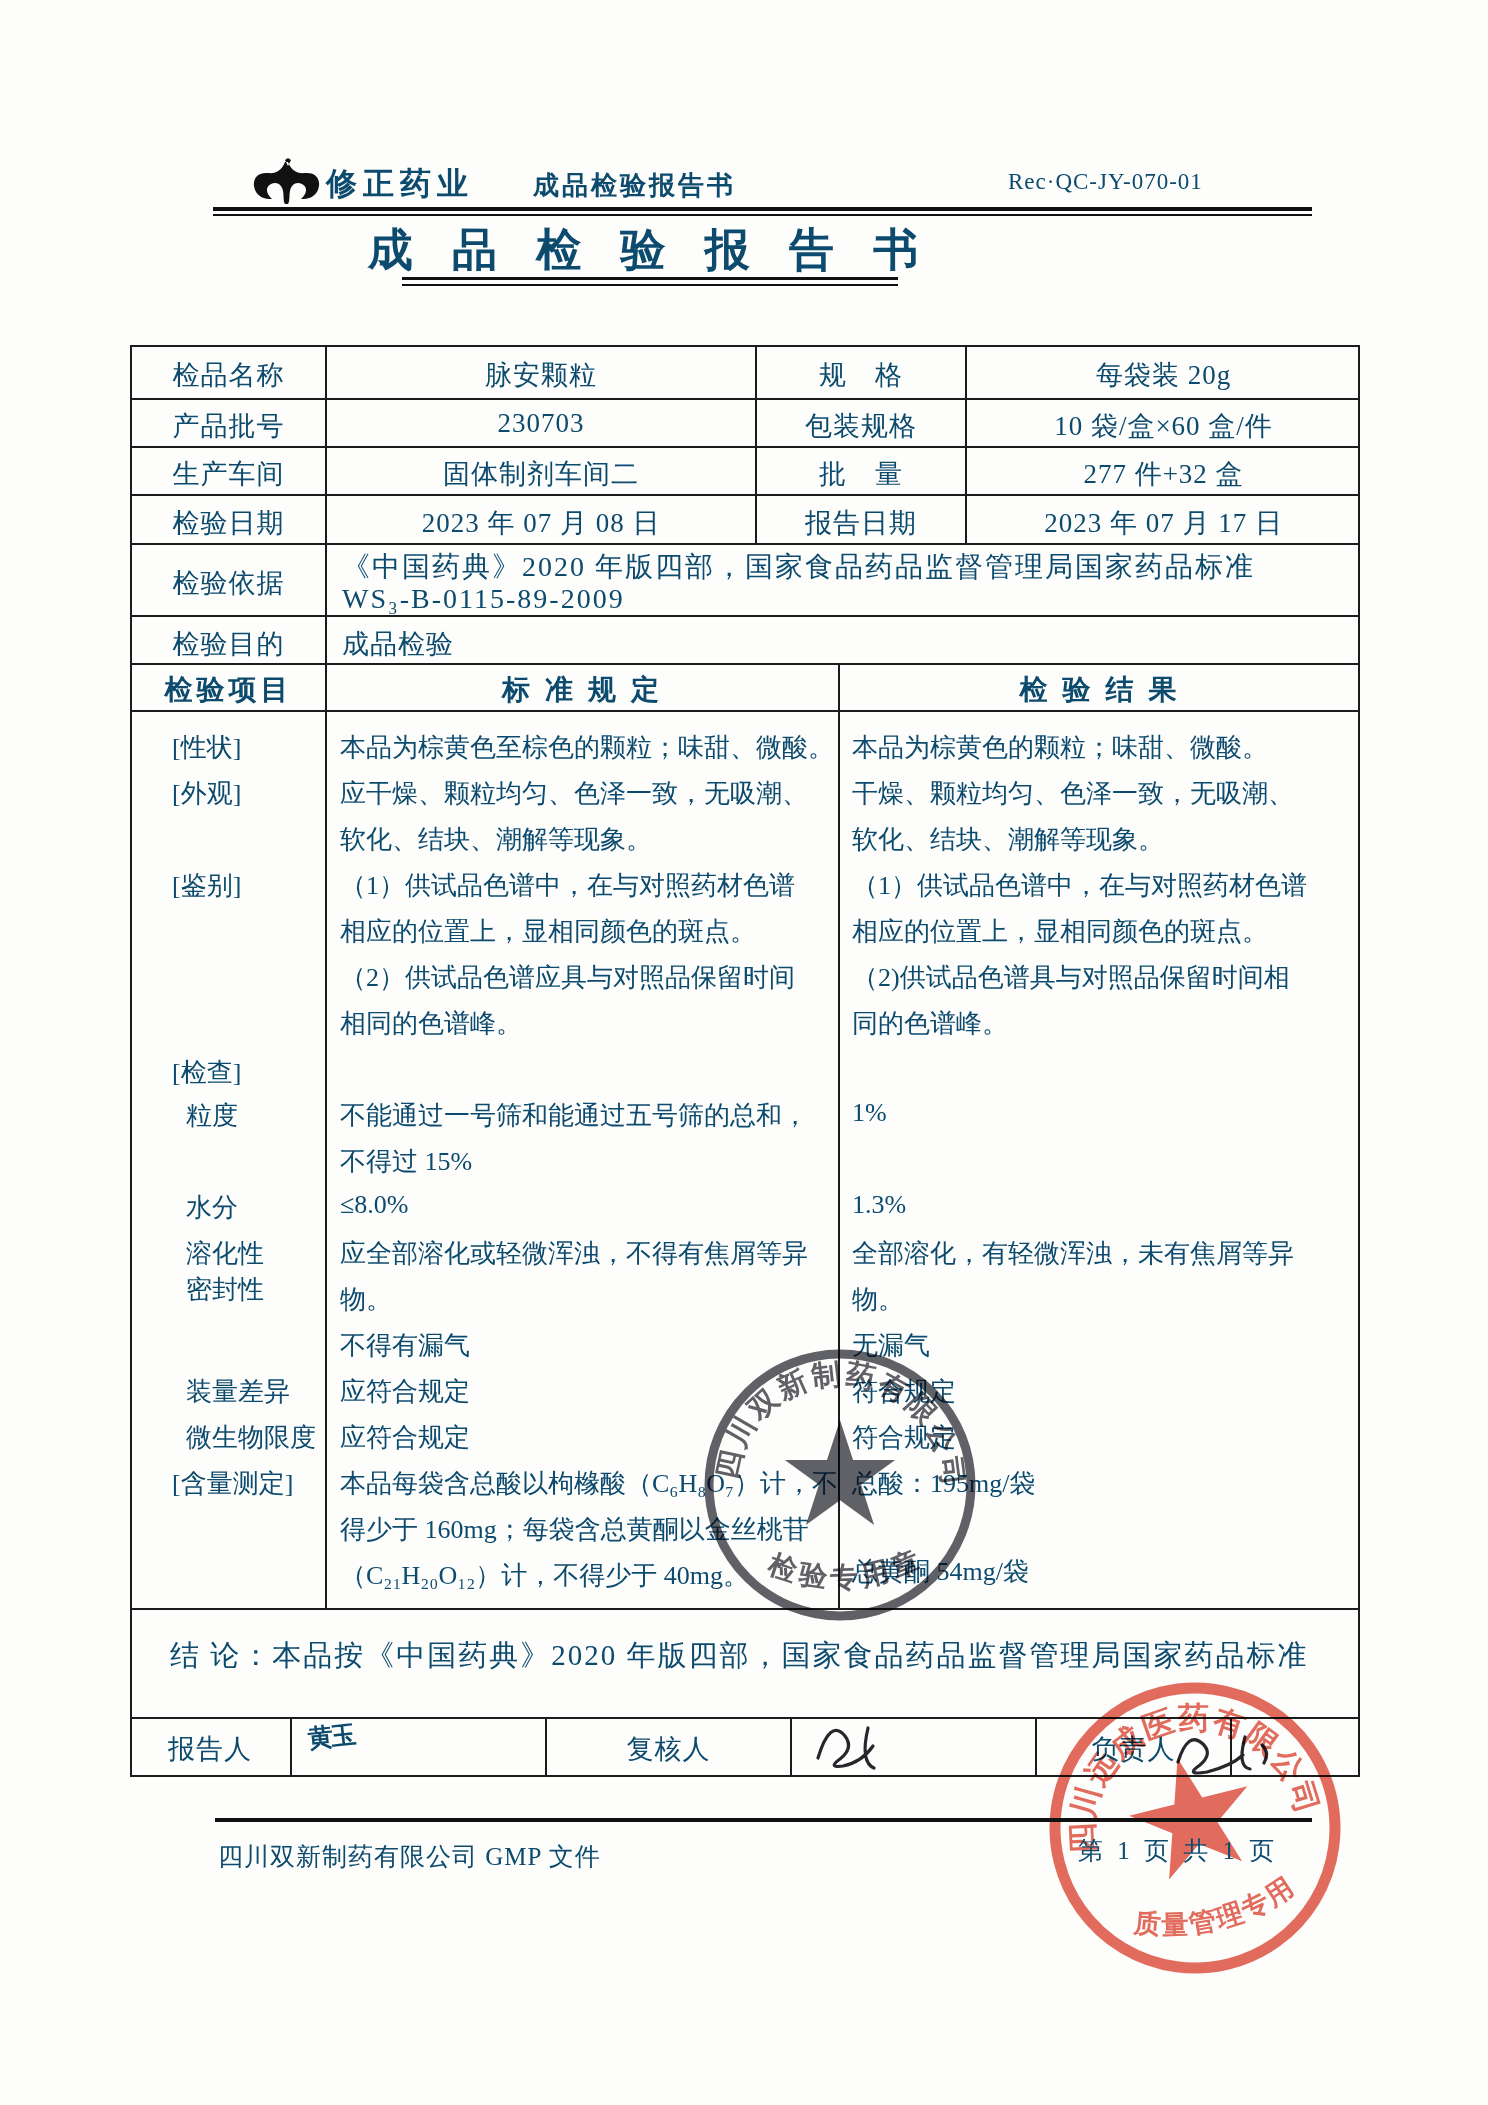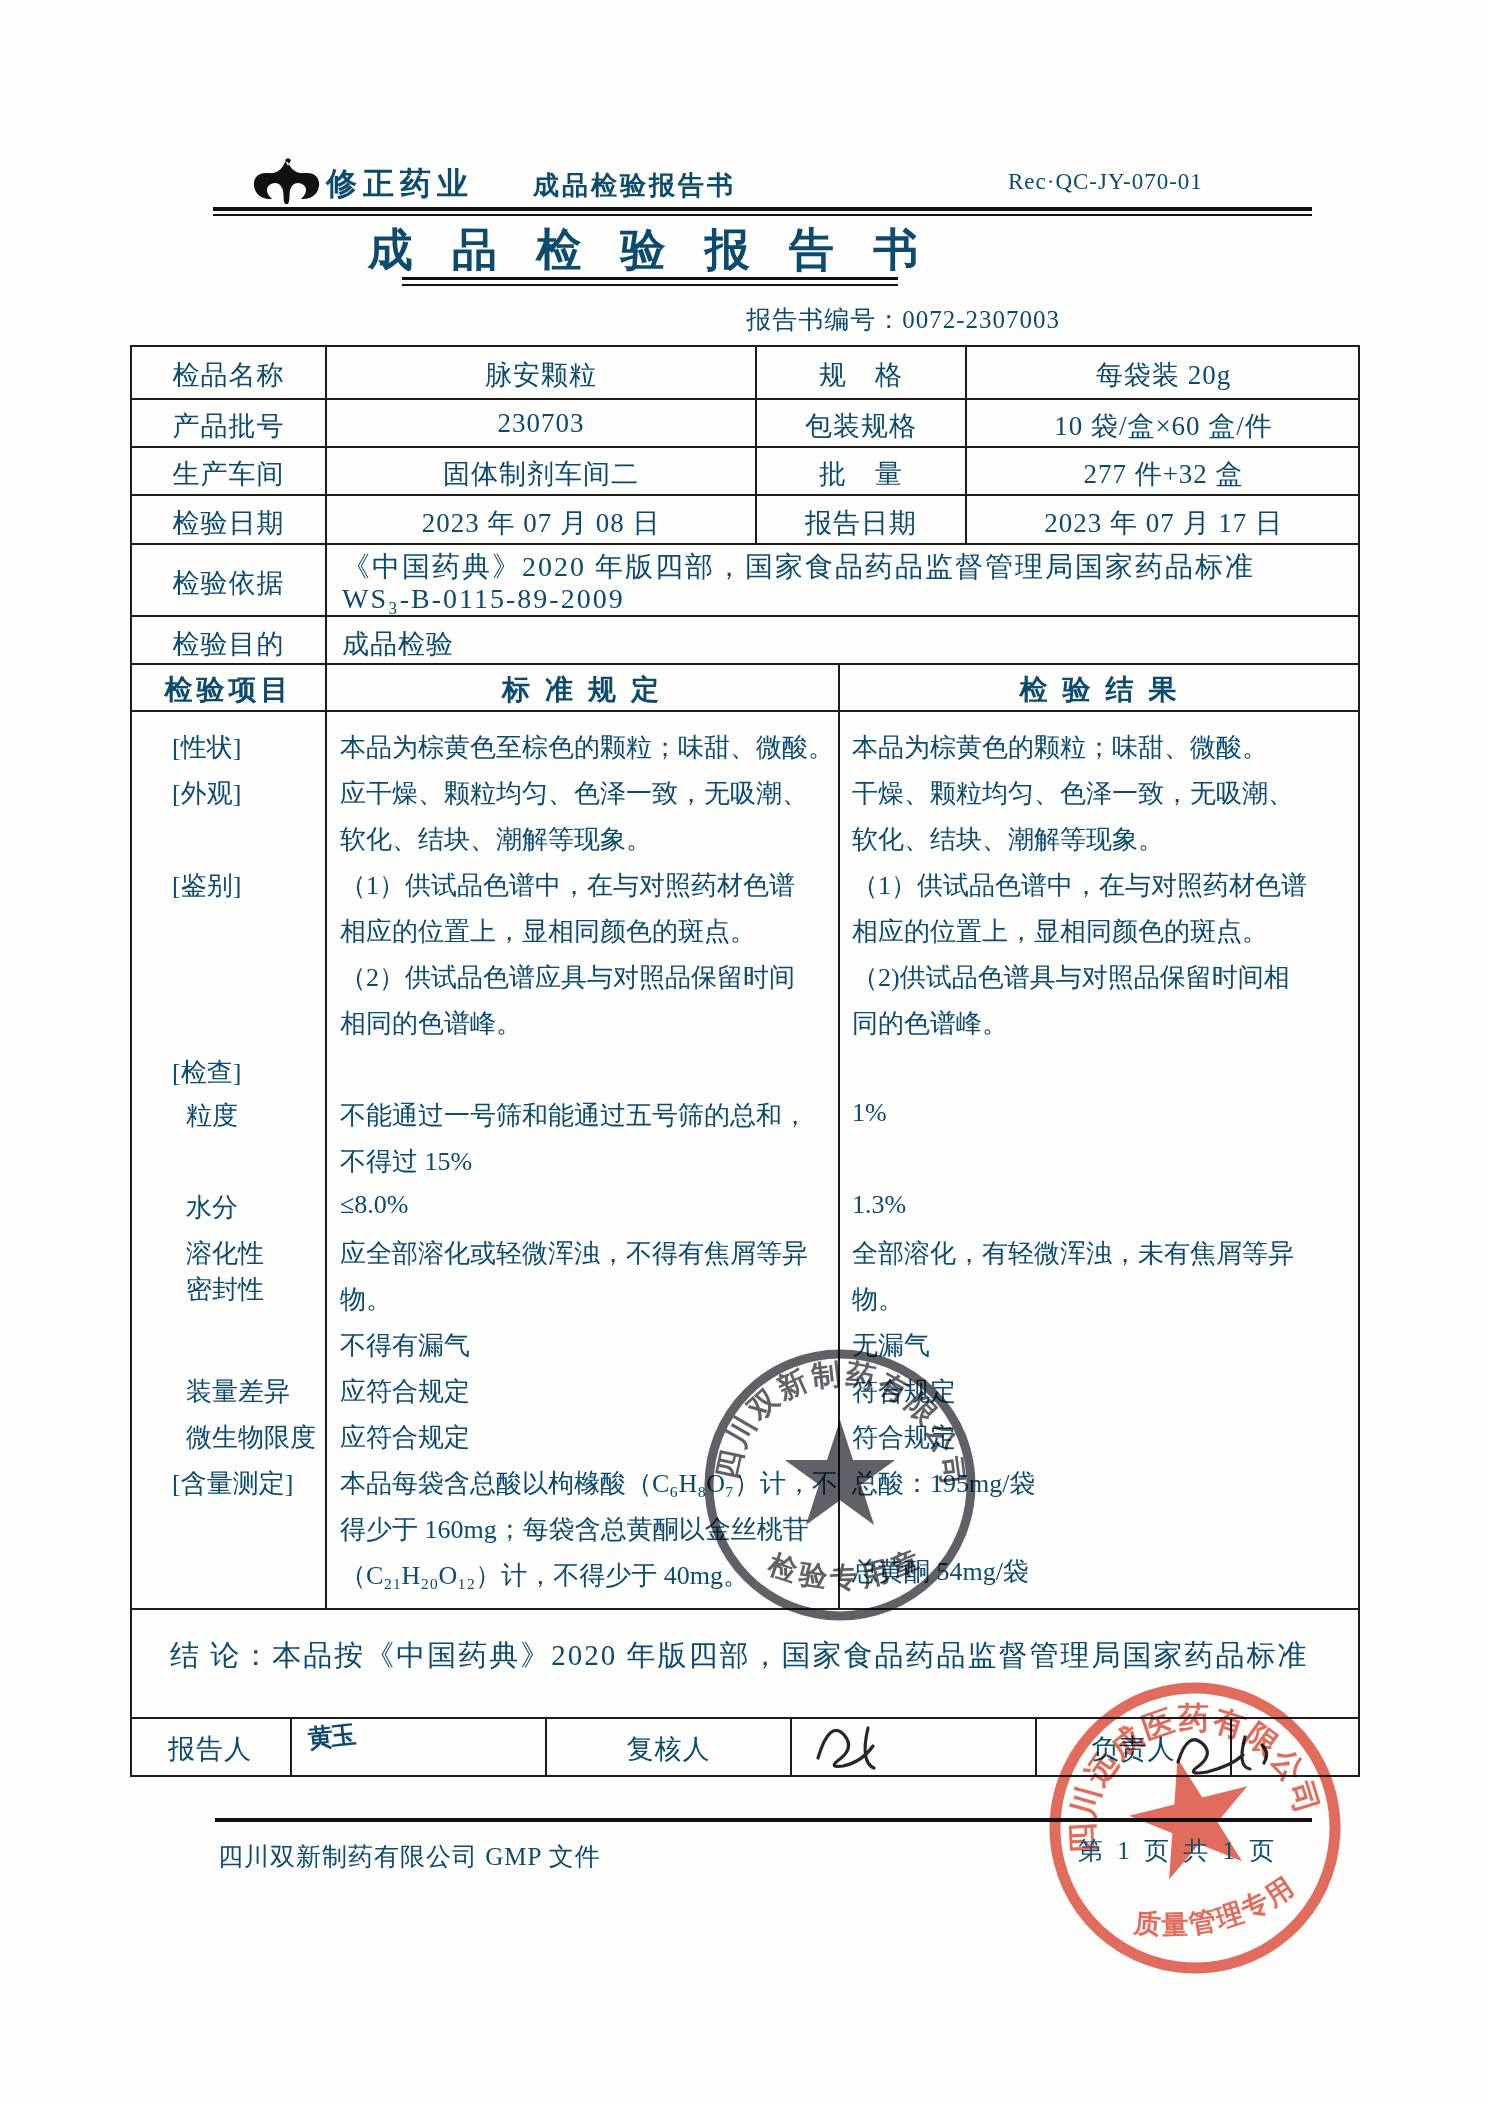--- a/index.html
+++ b/index.html
@@ -46,23 +46,20 @@
   <div class="abs" id="hdr-logo-text">修正药业</div>
   <div class="abs" id="hdr-doc-type">成品检验报告书</div>
   <div class="abs" id="hdr-doc-code">Rec·QC-JY-070-01</div>
   <div class="abs rule" style="left:213px;top:207px;width:1099px;height:4px"></div>
   <div class="abs rule" style="left:213px;top:214px;width:1099px;height:2px"></div>
 
   <div class="abs" id="main-title">成 品 检 验 报 告 书</div>
   <div class="abs rule" style="left:402px;top:277px;width:496px;height:3px"></div>
   <div class="abs rule" style="left:402px;top:284px;width:496px;height:2px"></div>
 
-  <div class="abs" id="report-no">
-    <span>报告书编号：</span><span>0072-2307003</span>
-  </div>
 
   <div class="abs" style="left:130px;top:345px;width:1230px;height:1432px;border:2.5px solid #1c1c1c;box-sizing:border-box;"></div>
 
   <div class="abs hline" style="left:130px;top:398px;width:1230px;height:2px"></div>
   <div class="abs hline" style="left:130px;top:446px;width:1230px;height:2px"></div>
   <div class="abs hline" style="left:130px;top:494px;width:1230px;height:2px"></div>
   <div class="abs hline" style="left:130px;top:543px;width:1230px;height:2px"></div>
   <div class="abs hline" style="left:130px;top:615px;width:1230px;height:2px"></div>
   <div class="abs hline" style="left:130px;top:663px;width:1230px;height:2px"></div>
   <div class="abs hline" style="left:130px;top:710px;width:1230px;height:2px"></div>

